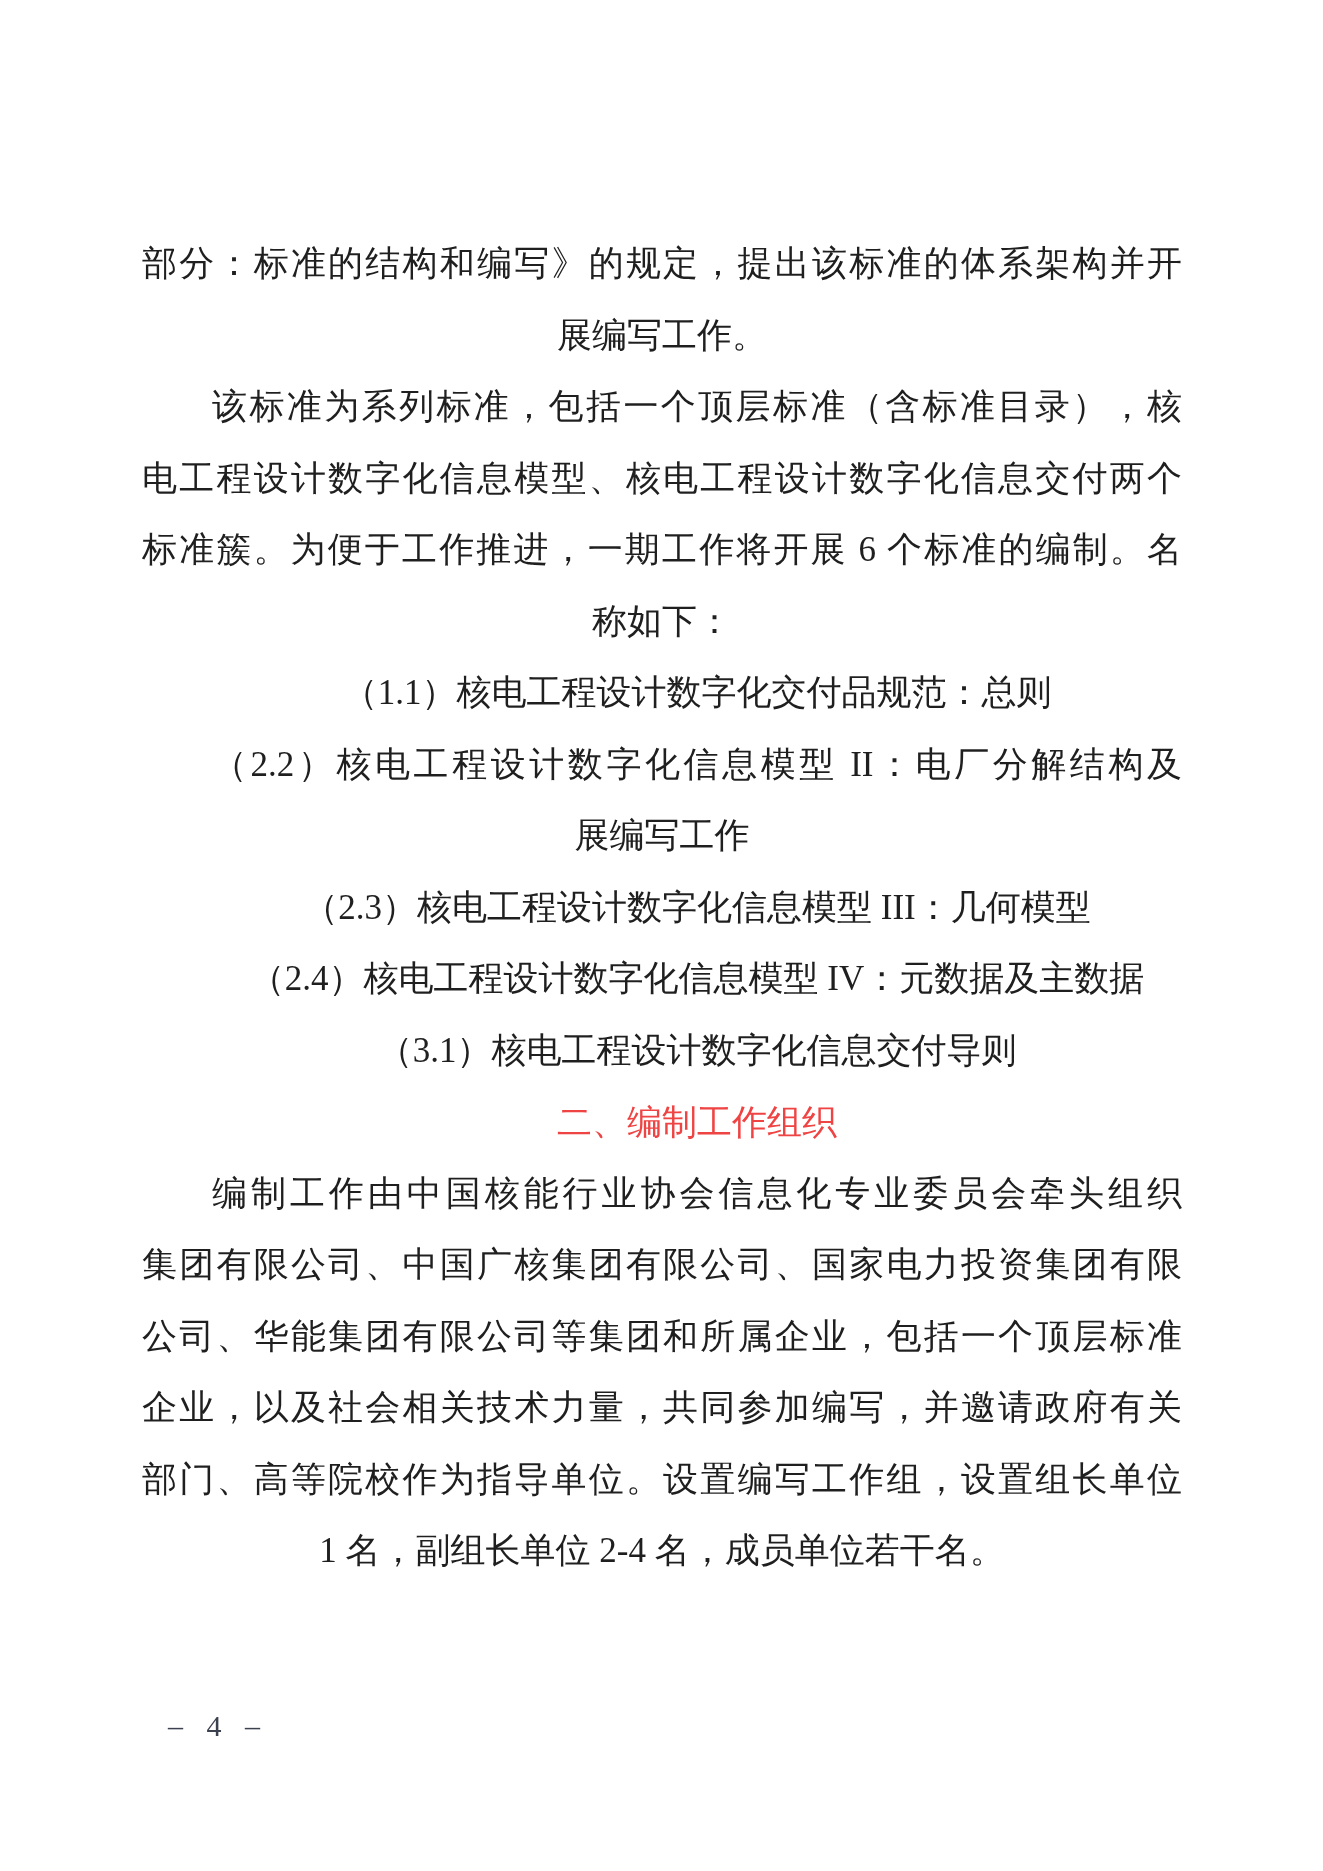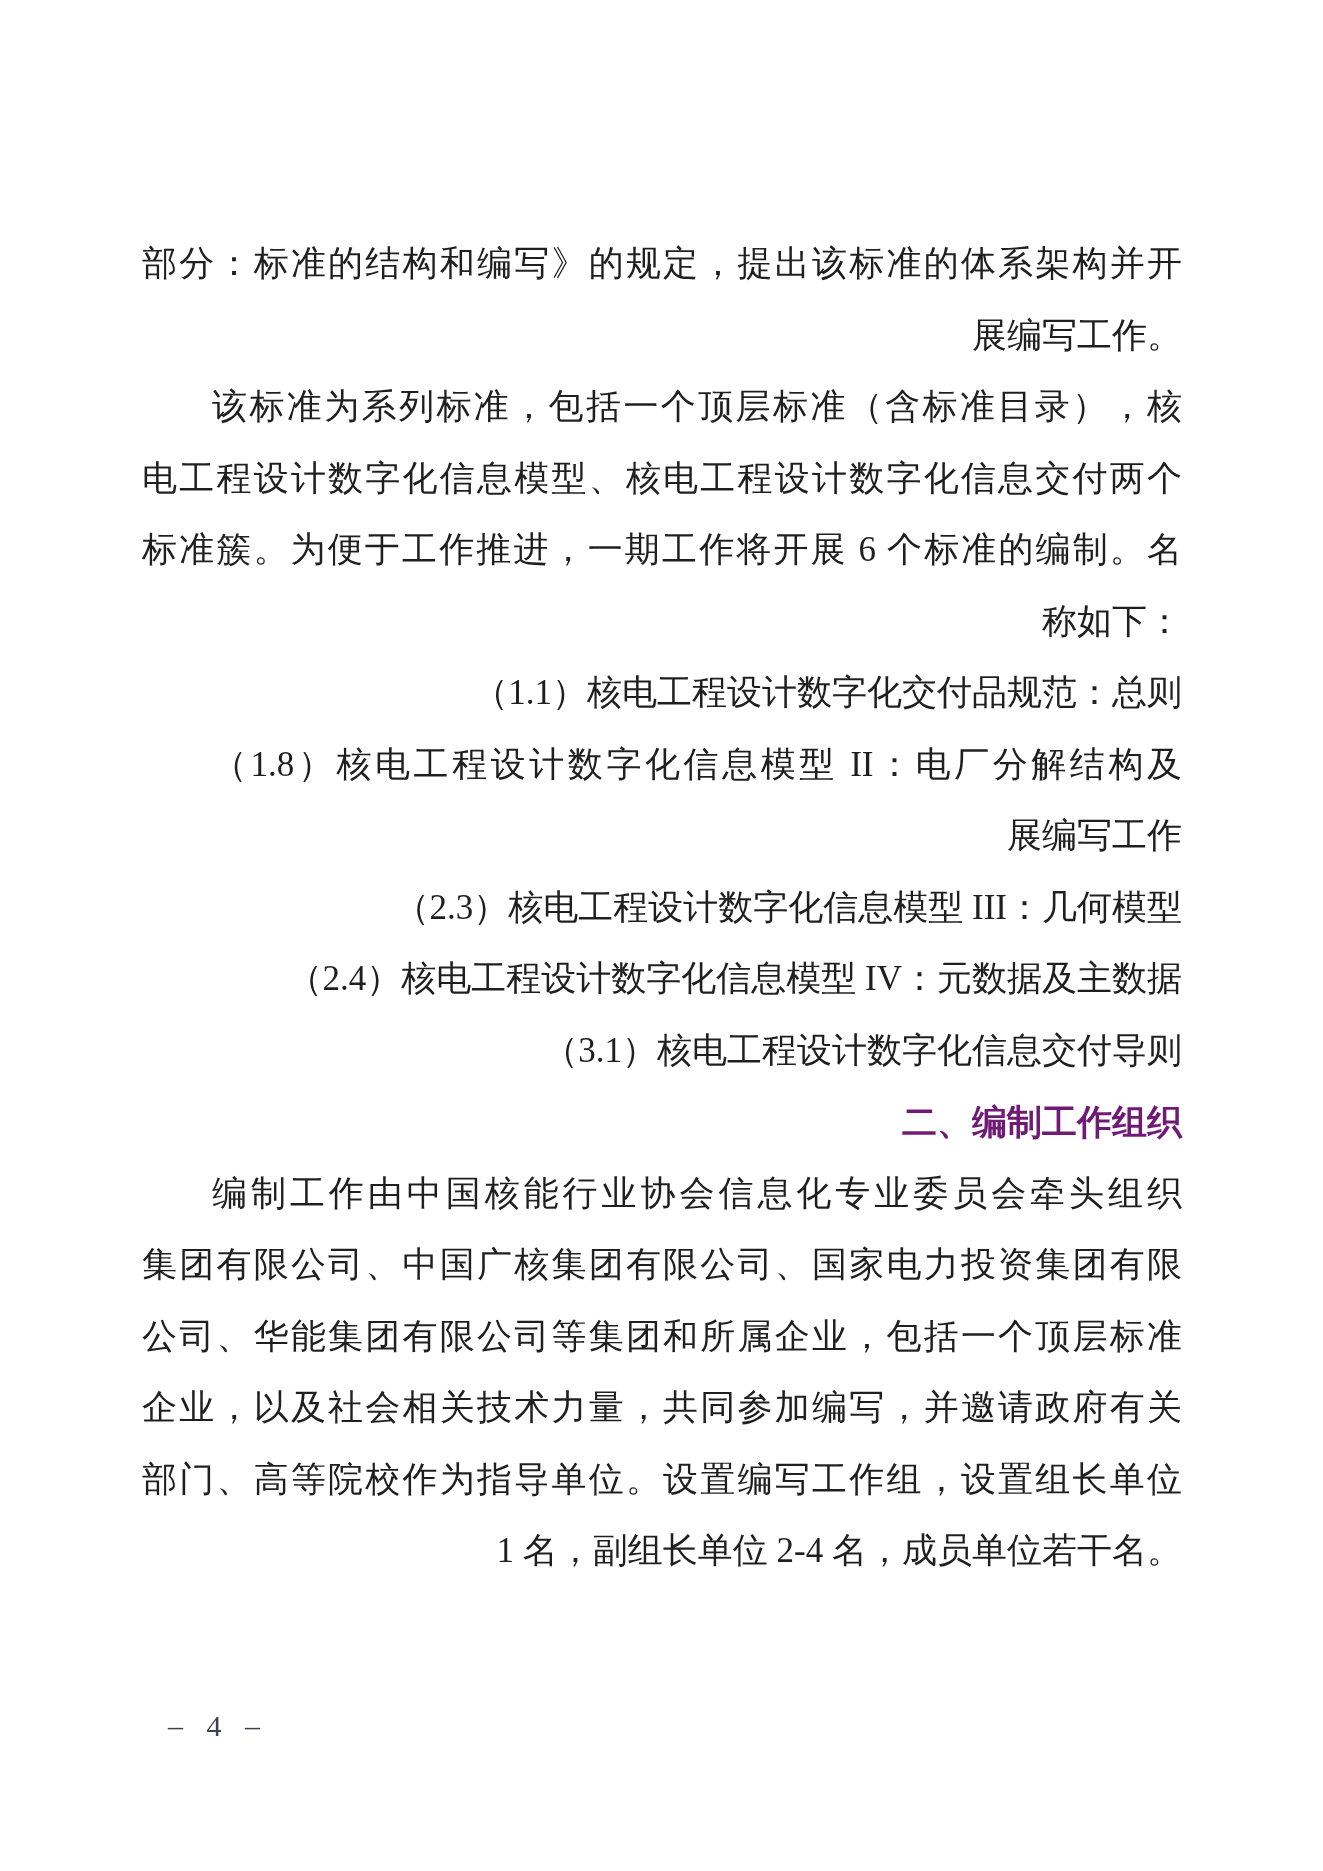--- a/index.html
+++ b/index.html
@@ -20,37 +20,37 @@
     position: absolute;
     left: 142px;
     top: 228px;
     width: 1040px;
   }
   .line {
     font-size: 35px;
     line-height: 71.5px;
     letter-spacing: 0px;
     white-space: nowrap;
-    text-align: right;
+    text-align: center;
   }
   .line.justify {
     white-space: normal;
     text-align: justify;
     text-align-last: justify;
   }
   .line.indent2 {
     padding-left: 70px;
   }
   .line.indent2.justify {
     padding-left: 70px;
   }
   .line.bold {
     font-family: "Liberation Sans", "DejaVu Sans", sans-serif;
-    font-weight: 700;
-    color: #701a75;
+    font-weight: 400;
+    color: #ef4444;
   }
   .page-number {
     position: absolute;
     left: 168px;
     top: 1706px;
     font-size: 30px;
     line-height: 40px;
     color: #3c4150;
     letter-spacing: 2px;
     word-spacing: 12px;
@@ -63,21 +63,21 @@
 <div class="page">
   <div class="doc-body" id="doc-body">
 
   <div class="line justify">部分：标准的结构和编写》的规定，提出该标准的体系架构并开</div>
       <div class="line">展编写工作。</div>
       <div class="line indent2 justify">该标准为系列标准，包括一个顶层标准（含标准目录），核</div>
       <div class="line justify">电工程设计数字化信息模型、核电工程设计数字化信息交付两个</div>
       <div class="line justify">标准簇。为便于工作推进，一期工作将开展 6 个标准的编制。名</div>
       <div class="line">称如下：</div>
       <div class="line indent2">（1.1）核电工程设计数字化交付品规范：总则</div>
-      <div class="line indent2 justify">（1.8）核电工程设计数字化信息模型 II：电厂分解结构及</div>
+      <div class="line indent2 justify">（2.2）核电工程设计数字化信息模型 II：电厂分解结构及</div>
       <div class="line">展编写工作</div>
       <div class="line indent2">（2.3）核电工程设计数字化信息模型 III：几何模型</div>
       <div class="line indent2">（2.4）核电工程设计数字化信息模型 IV：元数据及主数据</div>
       <div class="line indent2">（3.1）核电工程设计数字化信息交付导则</div>
       <div class="line indent2 bold">二、编制工作组织</div>
       <div class="line indent2 justify">编制工作由中国核能行业协会信息化专业委员会牵头组织</div>
       <div class="line justify">集团有限公司、中国广核集团有限公司、国家电力投资集团有限</div>
       <div class="line justify">公司、华能集团有限公司等集团和所属企业，包括一个顶层标准</div>
       <div class="line justify">企业，以及社会相关技术力量，共同参加编写，并邀请政府有关</div>
       <div class="line justify">部门、高等院校作为指导单位。设置编写工作组，设置组长单位</div>

